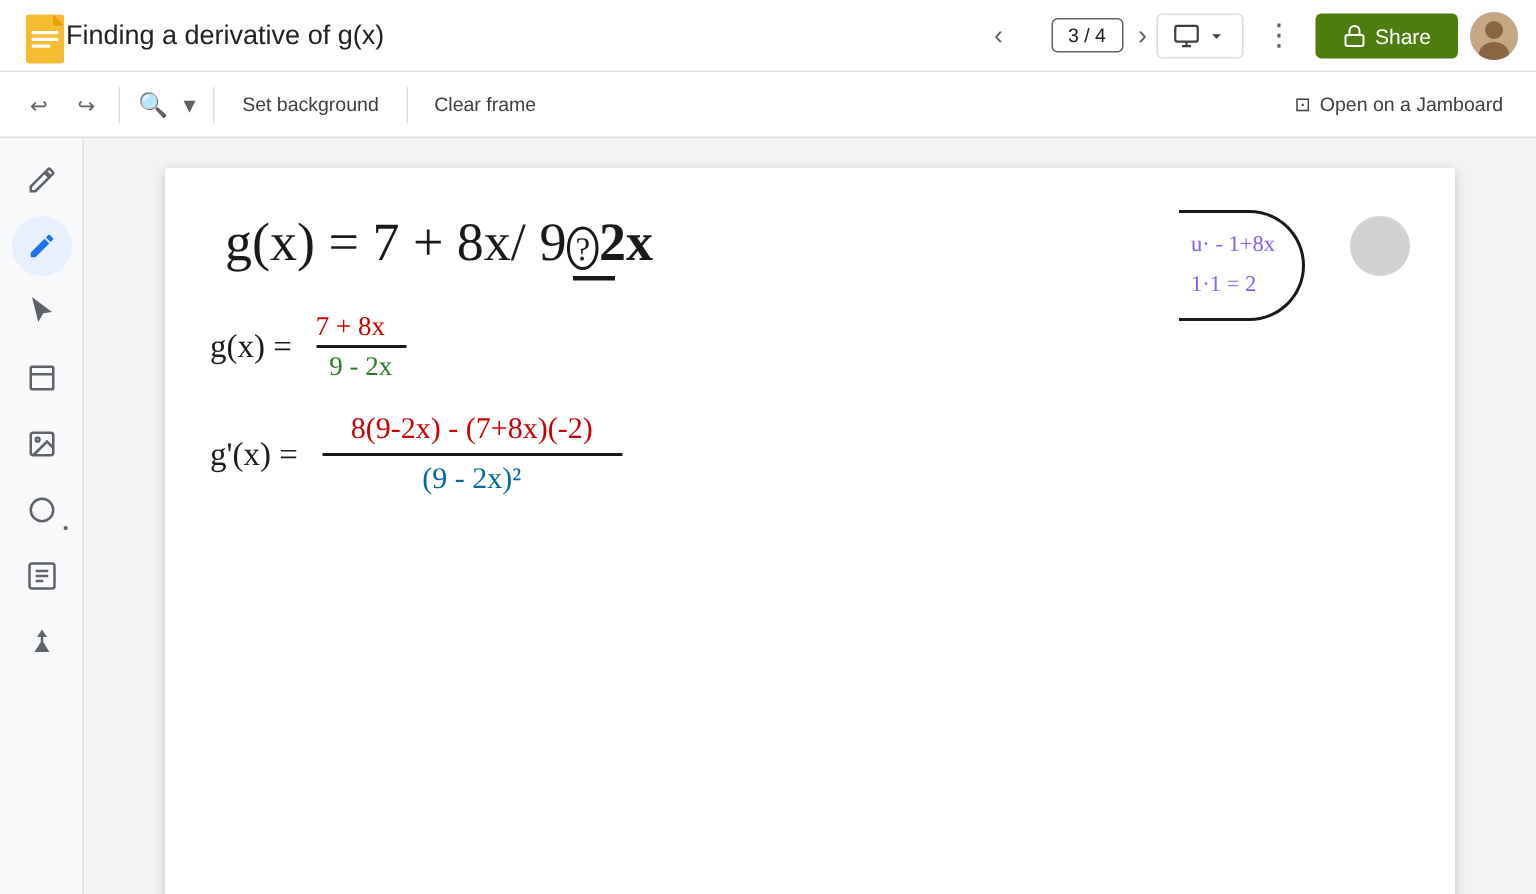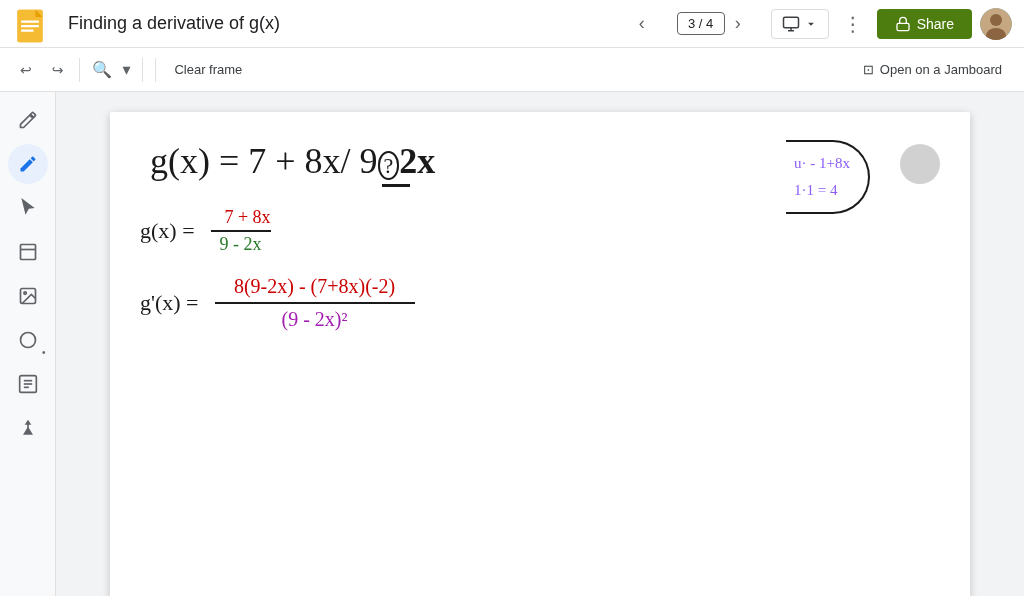--- a/index.html
+++ b/index.html
@@ -6,21 +6,21 @@
     body { font-family: 'Google Sans', Arial, sans-serif; background: #f1f3f4; height: 596px; overflow: hidden; display: flex; flex-direction: column; }
 
     
     .topbar {
       height: 48px;
       background: #fff;
       display: flex;
       align-items: center;
       padding: 0 12px;
       border-bottom: 1px solid #e0e0e0;
-      gap: 24px;
+      gap: 0;
       flex-shrink: 0;
     }
     .app-logo {
       width: 32px;
       height: 32px;
       flex-shrink: 0;
     }
     .doc-title {
       font-size: 18px;
       color: #202124;
@@ -243,21 +243,21 @@
       vertical-align: middle;
       margin: 0 4px;
     }
     .numerator {
       color: #cc0000;
       font-size: 18px;
       font-family: 'Segoe Script', cursive;
       border-bottom: 2px solid #1a1a1a;
       padding-bottom: 2px;
       min-width: 60px;
-      text-align: right;
+      text-align: left;
     }
     .denominator {
       color: #2a7a2a;
       font-size: 18px;
       font-family: 'Segoe Script', cursive;
       padding-top: 2px;
       text-align: center;
     }
 
     .big-fraction {
@@ -270,21 +270,21 @@
     .big-numerator {
       color: #cc0000;
       font-size: 20px;
       font-family: 'Segoe Script', cursive;
       border-bottom: 2px solid #1a1a1a;
       padding-bottom: 4px;
       min-width: 200px;
       text-align: center;
     }
     .big-denominator {
-      color: #a21caf;
+      color: #0369a1;
       font-size: 20px;
       font-family: 'Segoe Script', cursive;
       padding-top: 4px;
       text-align: center;
     }
 
     .gray-circle {
       position: absolute;
       top: 32px;
       right: 30px;
@@ -354,20 +354,21 @@
   </button>
   <button class="tool-btn">
     <span>↪</span>
   </button>
   <div class="tool-sep"></div>
   <div class="zoom-area">
     <button class="zoom-btn">🔍</button>
     <button class="zoom-btn">▾</button>
   </div>
   <div class="tool-sep"></div>
+  <button class="tool-text-btn">Set background</button>
   <div class="tool-sep"></div>
   <button class="tool-text-btn">Clear frame</button>
 
   <button class="jamboard-btn">
     <span>⊡</span>
     <span>Open on a Jamboard</span>
   </button>
 </div>
 
 <div class="main">
@@ -422,21 +423,21 @@
       </svg>
     </button>
   </div>
 
   <div class="canvas-area">
     <div class="slide">
 
       <div style="position:absolute; top:28px; right:100px; font-family:'Segoe Script',cursive; font-size:15px; color:#8b5cf6; line-height:1.8;">
         <div style="border: 2px solid #1a1a1a; border-left: none; border-radius: 0 50px 50px 0; padding: 8px 18px 8px 8px; display:inline-block;">
           <div>u·&nbsp;- 1+8x</div>
-          <div>1·1 = 4</div>
+          <div>1·1 = 2</div>
         </div>
       </div>
 
       <div class="gray-circle"></div>
 
       <div style="margin: 28px 0 20px 40px;">
         <span style="font-size:36px; font-family:serif; color:#1a1a1a;">g(x) = 7 + 8x/ 9</span><span style="font-size:22px; font-family:serif; color:#1a1a1a; border:2px solid #1a1a1a; border-radius:50%; padding:0 4px;">?</span><span style="font-size:36px; font-family:serif; color:#1a1a1a;font-weight:bold;">2x</span>
         <div style="width:28px; height:3px; background:#1a1a1a; margin: 2px 0 0 232px;"></div>
       </div>
 

